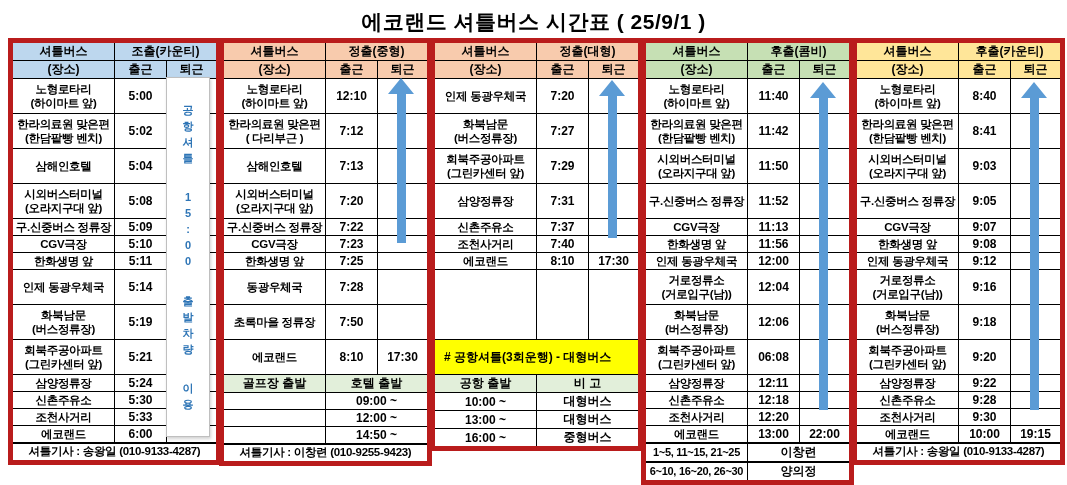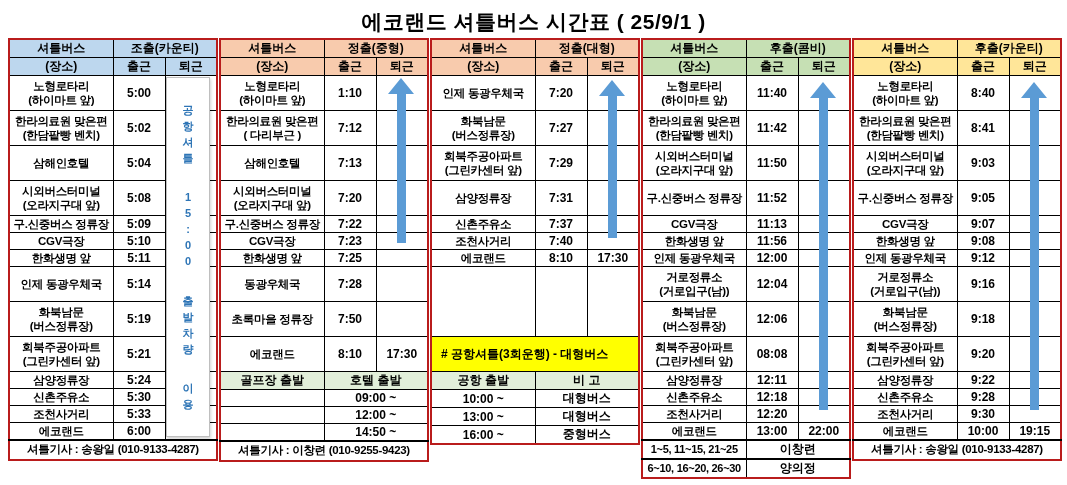--- a/index.html
+++ b/index.html
@@ -2,21 +2,21 @@
 <html style="--subheader: #E2EFDA; --banner: #FFFF00; --arrow: #5B9BD5; --vtext: #2E75B6;"><head>
 <meta charset="utf-8">
 <style>
   html,body{margin:0;padding:0;background:#fff;width:1067px;height:485px;overflow:hidden;
     font-family:"Liberation Sans","DejaVu Sans",sans-serif;}
   .page-title{width:1067px;text-align:center;font-size:21px;font-weight:800;color:#000;
     padding-top:8px;letter-spacing:0.5px;height:38px;box-sizing:border-box;}
   .board{position:relative;display:flex;gap:3px;padding-left:8px;align-items:flex-start;}
   .section{position:relative;width:208px;flex:0 0 208px;--theme:#ddd;}
   table{border-collapse:collapse;table-layout:fixed;width:208px;}
-  .section table{border:2px solid #b91c1c;}
+  .section table{border:5px solid #b91c1c;}
   col.c-place{width:104px;} col.c-dep{width:52px;} col.c-lea{width:52px;}
   th,td{border:1px solid #000;padding:0 1px;text-align:center;vertical-align:middle;
     font-size:12px;font-weight:700;color:#000;overflow:hidden;white-space:nowrap;}
   thead th{background:var(--theme);height:16px;font-size:12px;}
   td.place-cell{font-size:11.5px;letter-spacing:-0.3px;line-height:14px;}
   td.place-cell div{line-height:14px;}
   td.time-cell{font-size:12px;}
   td.leave-cell,th.leave-cell{border-left:1px dotted #595959;}
   td.subheader{background:var(--subheader);font-size:12px;}
   td.banner{background:var(--banner);text-align:left;padding-left:9px;font-size:12px;}
@@ -215,21 +215,21 @@
           <th>출근</th>
           <th class="leave-cell">퇴근</th>
         </tr>
       </thead>
       <tbody>
           <tr style="height: 35px;">
             <td class="place-cell">
               <div>노형로타리</div>
               <div>(하이마트 앞)</div>
             </td>
-            <td class="time-cell">1:10</td>
+            <td class="time-cell">12:10</td>
             <td class="time-cell leave-cell"></td>
           </tr>
           <tr style="height: 35px;">
             <td class="place-cell">
               <div>한라의료원 맞은편</div>
               <div>( 다리부근 )</div>
             </td>
             <td class="time-cell">7:12</td>
             <td class="time-cell leave-cell"></td>
           </tr>
@@ -504,21 +504,21 @@
               <div>(버스정류장)</div>
             </td>
             <td class="time-cell">12:06</td>
             <td class="time-cell leave-cell"></td>
           </tr>
           <tr style="height: 35px;">
             <td class="place-cell">
               <div>회북주공아파트</div>
               <div>(그린카센터 앞)</div>
             </td>
-            <td class="time-cell">08:08</td>
+            <td class="time-cell">06:08</td>
             <td class="time-cell leave-cell"></td>
           </tr>
           <tr style="height: 17px;">
             <td class="place-cell">
               <div>삼양정류장</div>
             </td>
             <td class="time-cell">12:11</td>
             <td class="time-cell leave-cell"></td>
           </tr>
           <tr style="height: 17px;">

